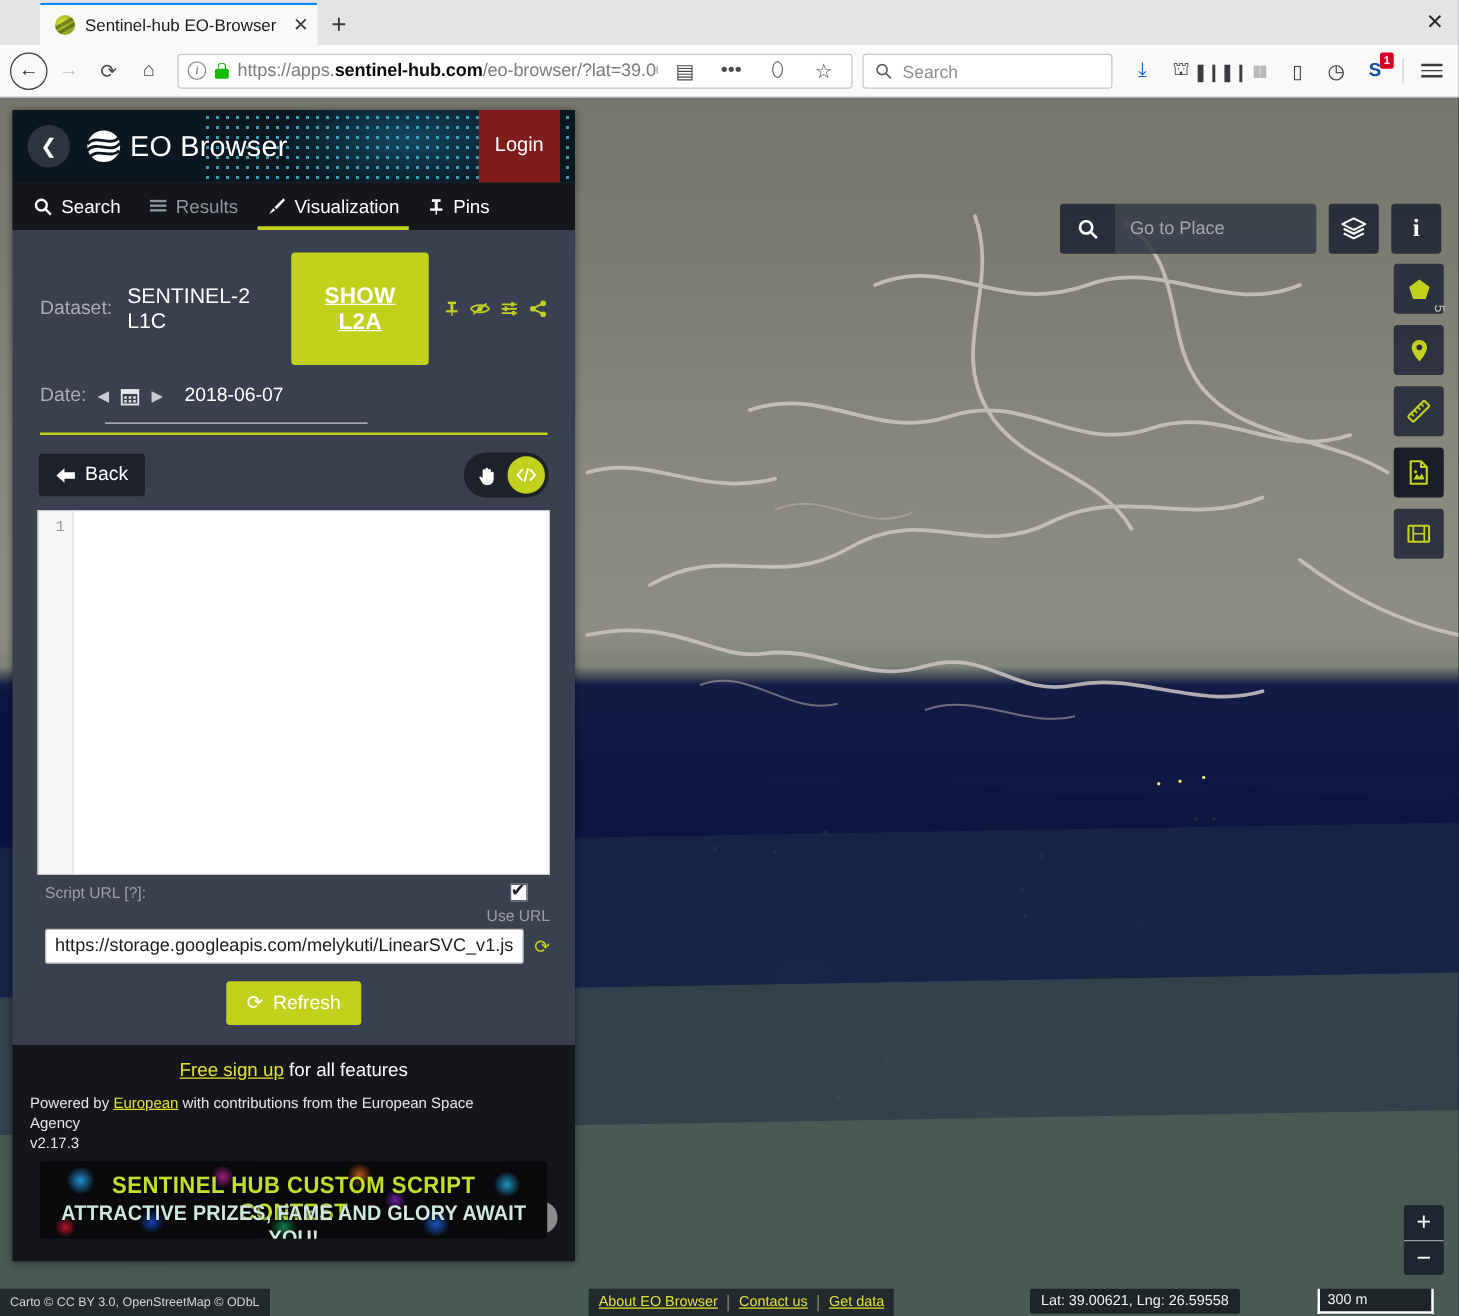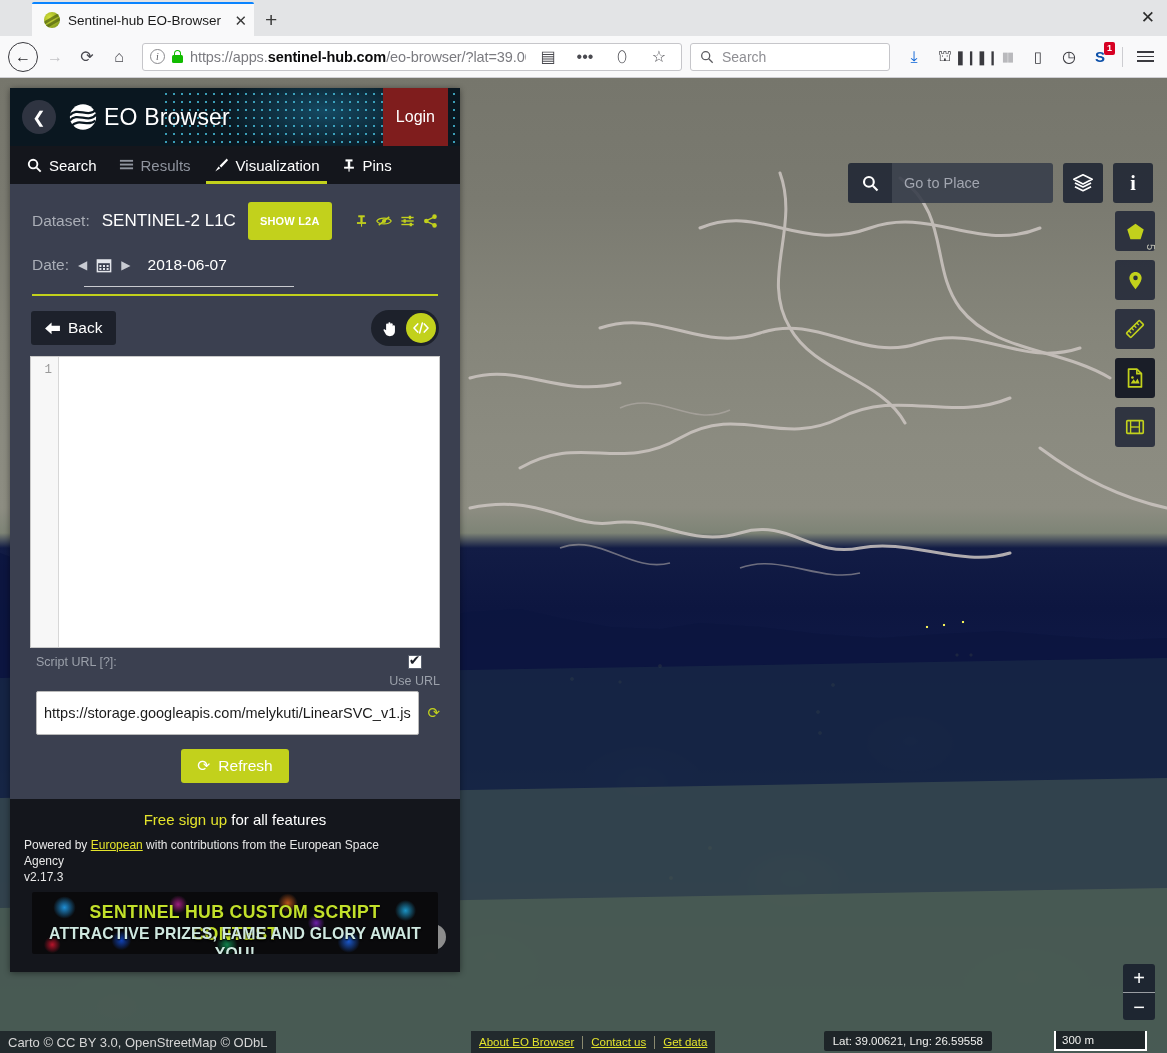--- a/index.html
+++ b/index.html
@@ -180,21 +180,21 @@
   .zoom-ctl div {
     height: 28px; display:flex; align-items:center; justify-content:center;
     color:#fff; font-size: 20px; line-height:1;
   }
   .zoom-ctl div + div { border-top: 1px solid rgba(255,255,255,.55); }
 
   
   .attrib-left {
     position:absolute; left:0; bottom:0; height: 22px; padding: 0 8px;
     display:flex; align-items:center;
-    background: rgba(20,24,30,.72); color:#d6d6d6; font-size: 13px;
+    background: rgba(20,24,30,.72); color:#d6d6d6; font-size: 10px;
   }
   .attrib-center {
     position:absolute; left: 471px; bottom:0; height:22px; padding: 0 8px;
     display:flex; align-items:center; gap: 8px;
     background: rgba(20,24,30,.72); font-size: 11.5px;
   }
   .attrib-center a { color:#e3e32c; text-decoration: underline; }
   .attrib-center i.div { width:1px; height:13px; background:#8a8a70; display:block; font-style:normal; }
   .coord-box {
     position:absolute; right: 175px; bottom: 2px; height: 20px; padding: 0 9px;
@@ -249,23 +249,24 @@
   .sb-tab.sel { color: #fff; }
   .sb-tab.white { color: #fff; }
   .sb-tab.sel::after {
     content:""; position:absolute; left: 4px; right: 4px; bottom: 0; height: 3px; background: #c2d11c;
   }
   .sb-body { padding: 10px 22px 0 22px; }
   .row-ds { display:flex; align-items:center; gap: 12px; padding: 8px 0 4px; }
   .lbl-muted { color:#a9adb6; font-size: 15.5px; }
   .ds-name { color:#fff; font-size: 17px; }
   .show-l2a {
-    background: #c2d11c; color: #fff; font-size: 11px; font-weight: 700;
-    padding: 13px 12px; border-radius: 3px; border: none; letter-spacing:.2px;
+    background: #c2d11c; color: #fff; font-size: 18px; font-weight: 700;
+    padding: 24px 12px; border-radius: 3px; border: none; letter-spacing:.2px;
     font-family: "Liberation Sans", sans-serif;
+    text-decoration: underline;
   }
   .ds-icons { margin-left: auto; display: flex; gap: 8px; color:#c2d11c; align-items:center; }
   .row-date { display:flex; align-items:center; gap: 9px; padding: 12px 0 4px; }
   .date-val { color:#fff; font-size: 15.5px; margin-left: 8px; }
   .date-underline { height:1px; background:#c9cbd0; width: 210px; margin: 8px 0 0 52px; }
   .gold-rule { height: 2px; background: #c2d11c; margin: 7px 0 0; }
 
   .panel { padding: 14px 10px 0 10px; }
   .panel-top { display:flex; align-items:center; padding: 0 11px 10px 11px; }
   .back-btn {
@@ -298,34 +299,34 @@
   .url-label { color:#9ba0aa; font-size: 12.5px; }
   .use-url { margin-left:auto; display:flex; align-items:center; gap:5px; color:#9ba0aa; font-size:12.5px;flex-direction:column; }
   .cbx {
     width: 14px; height:14px; background:#fff; border:1px solid #59606e; position: relative;
   }
   .cbx::after {
     content:"✔"; position:absolute; left:0px; top:-3px; font-size: 14px; color:#1c2029; line-height:1;
   }
   .url-row { display:flex; align-items:center; gap: 8px; padding: 0 10px 0 16px; }
   .url-input {
-    flex: 1; height: 44px; background:#fff; border: 1px solid #b9b9b9; border-radius:2px;
+    flex: 1; height: 28px; background:#fff; border: 1px solid #b9b9b9; border-radius:2px;
     font-size: 14.5px; color: #1b1b1b; padding: 0 7px; outline: none;
     font-family: "Liberation Sans", sans-serif;
   }
   .refresh-small { color:#c2d11c; font-size: 15px; }
   .refresh-row { display:flex; justify-content:center; padding: 14px 0 16px; }
   .refresh-btn {
     background:#c2d11c; color:#fff; border:none; border-radius:3px;
     font-size: 15.5px; padding: 8px 16px; display:flex; align-items:center; gap: 8px;
     font-family: "Liberation Sans", sans-serif;
   }
   .sb-footer { background: #14161c; padding: 12px 14px 10px; position: relative; }
   .signup-line { text-align:center; color:#fff; font-size: 15px; }
-  .signup-line a { color:#e3e32c; }
+  .signup-line a { color:#e3e32c; text-decoration: underline; }
   .powered {
     margin-top: 9px; color: #e8e8e8; font-size: 12px; line-height: 1.35; max-width: 370px;
   }
   .powered a { color:#e3e32c; text-decoration: underline; }
   .esa-logo {
     position:absolute; right: 14px; bottom: 22px; width: 26px; height: 26px;
     border-radius: 50%; background: #8d8d8d; color:#14161c;
     display:flex; align-items:center; justify-content:center;
     font-family: "Liberation Serif", serif; font-size: 17px;
   }

